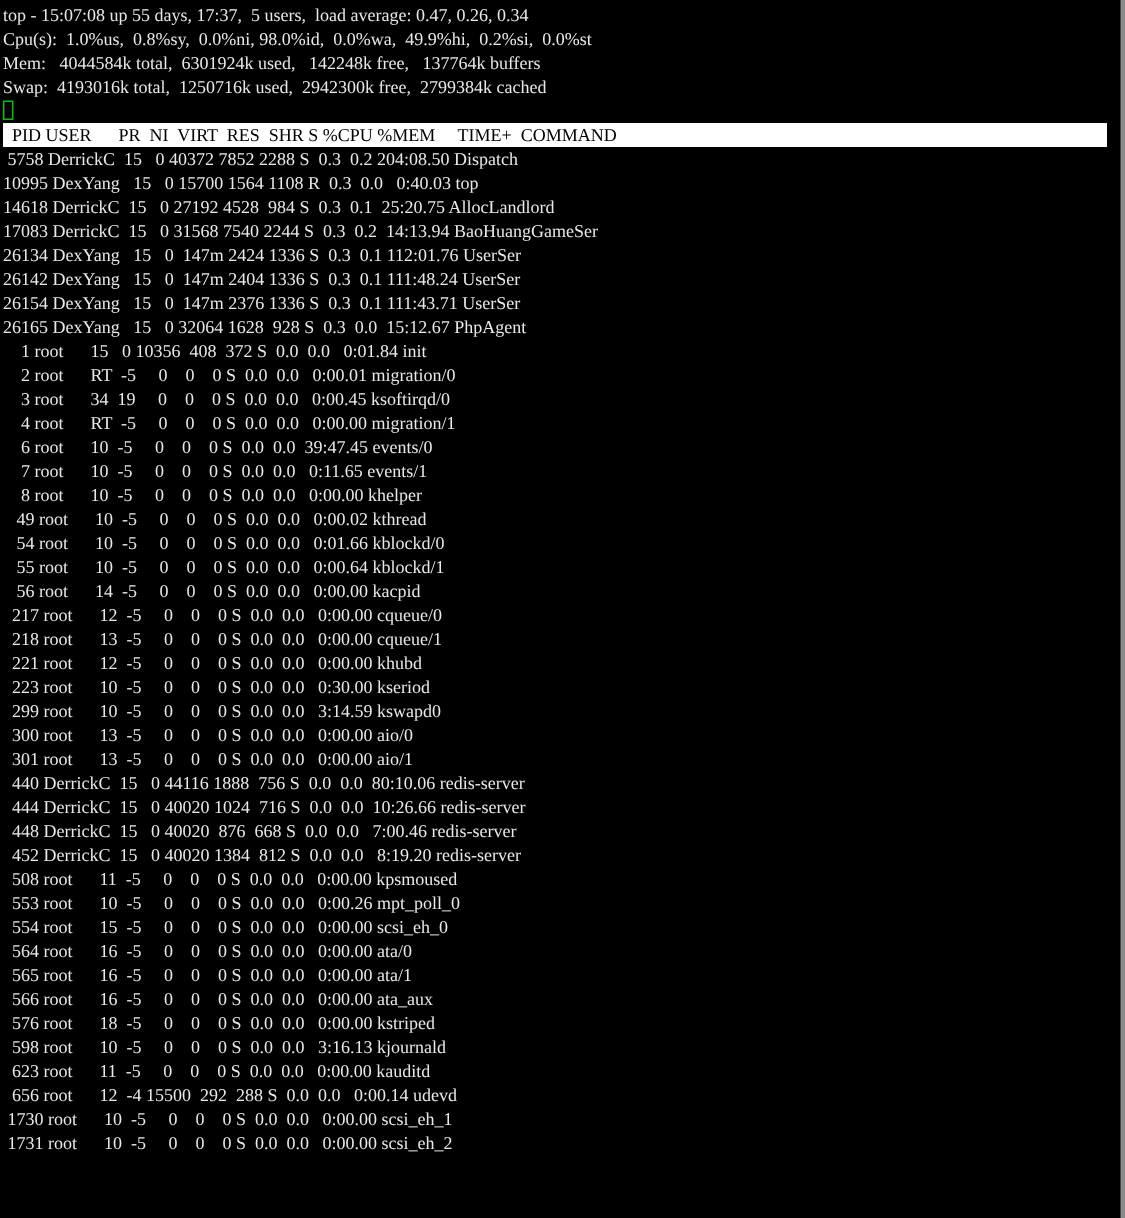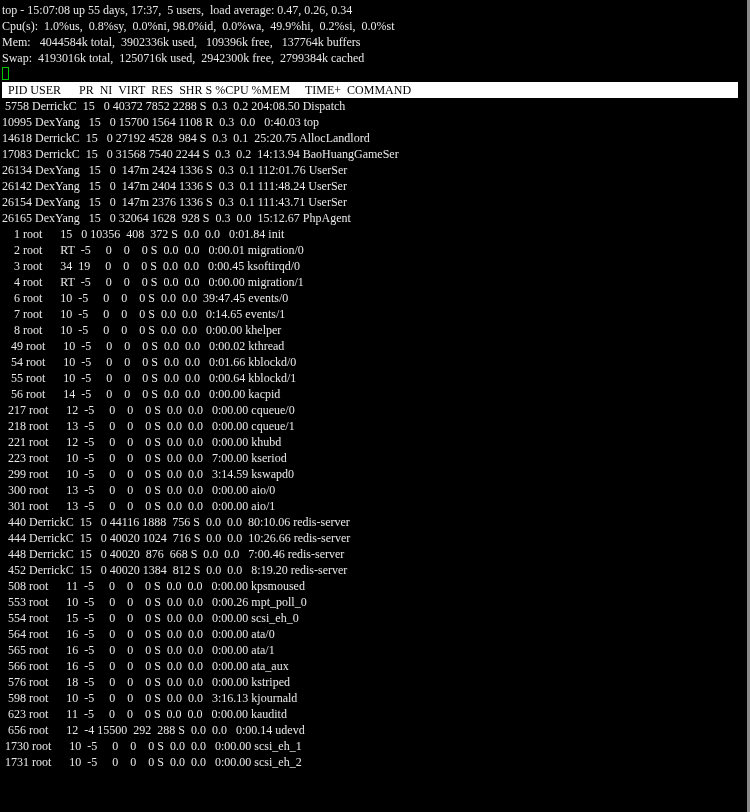--- a/index.html
+++ b/index.html
@@ -57,50 +57,50 @@
     background: var(--scrollbar);
   }
 </style>
 </head>
 <body>
 
 <div class="terminal">
   <div class="screen">
     <div class="line">top - 15:07:08 up 55 days, 17:37,  5 users,  load average: 0.47, 0.26, 0.34</div>
     <div class="line">Cpu(s):  1.0%us,  0.8%sy,  0.0%ni, 98.0%id,  0.0%wa,  49.9%hi,  0.2%si,  0.0%st</div>
-    <div class="line">Mem:   4044584k total,  3902336k used,   109396k free,   137764k buffers</div>
+    <div class="line">Mem:   4044584k total,  6301924k used,   142248k free,   137764k buffers</div>
     <div class="line">Swap:  4193016k total,  1250716k used,  2942300k free,  2799384k cached</div>
     <div class="line cursor-line">
       <span class="cursor"></span>
     </div>
     <div class="line table-header" id="table-header">  PID USER      PR  NI  VIRT  RES  SHR S %CPU %MEM     TIME+  COMMAND</div>
     <div id="table-body">
         <div class="line"> 5758 DerrickC  15   0 40372 7852 2288 S  0.3  0.2 204:08.50 Dispatch</div>
         <div class="line">10995 DexYang   15   0 15700 1564 1108 R  0.3  0.0   0:40.03 top</div>
         <div class="line">14618 DerrickC  15   0 27192 4528  984 S  0.3  0.1  25:20.75 AllocLandlord</div>
         <div class="line">17083 DerrickC  15   0 31568 7540 2244 S  0.3  0.2  14:13.94 BaoHuangGameSer</div>
         <div class="line">26134 DexYang   15   0  147m 2424 1336 S  0.3  0.1 112:01.76 UserSer</div>
         <div class="line">26142 DexYang   15   0  147m 2404 1336 S  0.3  0.1 111:48.24 UserSer</div>
         <div class="line">26154 DexYang   15   0  147m 2376 1336 S  0.3  0.1 111:43.71 UserSer</div>
         <div class="line">26165 DexYang   15   0 32064 1628  928 S  0.3  0.0  15:12.67 PhpAgent</div>
         <div class="line">    1 root      15   0 10356  408  372 S  0.0  0.0   0:01.84 init</div>
         <div class="line">    2 root      RT  -5     0    0    0 S  0.0  0.0   0:00.01 migration/0</div>
         <div class="line">    3 root      34  19     0    0    0 S  0.0  0.0   0:00.45 ksoftirqd/0</div>
         <div class="line">    4 root      RT  -5     0    0    0 S  0.0  0.0   0:00.00 migration/1</div>
         <div class="line">    6 root      10  -5     0    0    0 S  0.0  0.0  39:47.45 events/0</div>
-        <div class="line">    7 root      10  -5     0    0    0 S  0.0  0.0   0:14.65 events/1</div>
+        <div class="line">    7 root      10  -5     0    0    0 S  0.0  0.0   0:11.65 events/1</div>
         <div class="line">    8 root      10  -5     0    0    0 S  0.0  0.0   0:00.00 khelper</div>
         <div class="line">   49 root      10  -5     0    0    0 S  0.0  0.0   0:00.02 kthread</div>
         <div class="line">   54 root      10  -5     0    0    0 S  0.0  0.0   0:01.66 kblockd/0</div>
         <div class="line">   55 root      10  -5     0    0    0 S  0.0  0.0   0:00.64 kblockd/1</div>
         <div class="line">   56 root      14  -5     0    0    0 S  0.0  0.0   0:00.00 kacpid</div>
         <div class="line">  217 root      12  -5     0    0    0 S  0.0  0.0   0:00.00 cqueue/0</div>
         <div class="line">  218 root      13  -5     0    0    0 S  0.0  0.0   0:00.00 cqueue/1</div>
         <div class="line">  221 root      12  -5     0    0    0 S  0.0  0.0   0:00.00 khubd</div>
-        <div class="line">  223 root      10  -5     0    0    0 S  0.0  0.0   7:00.00 kseriod</div>
+        <div class="line">  223 root      10  -5     0    0    0 S  0.0  0.0   0:30.00 kseriod</div>
         <div class="line">  299 root      10  -5     0    0    0 S  0.0  0.0   3:14.59 kswapd0</div>
         <div class="line">  300 root      13  -5     0    0    0 S  0.0  0.0   0:00.00 aio/0</div>
         <div class="line">  301 root      13  -5     0    0    0 S  0.0  0.0   0:00.00 aio/1</div>
         <div class="line">  440 DerrickC  15   0 44116 1888  756 S  0.0  0.0  80:10.06 redis-server</div>
         <div class="line">  444 DerrickC  15   0 40020 1024  716 S  0.0  0.0  10:26.66 redis-server</div>
         <div class="line">  448 DerrickC  15   0 40020  876  668 S  0.0  0.0   7:00.46 redis-server</div>
         <div class="line">  452 DerrickC  15   0 40020 1384  812 S  0.0  0.0   8:19.20 redis-server</div>
         <div class="line">  508 root      11  -5     0    0    0 S  0.0  0.0   0:00.00 kpsmoused</div>
         <div class="line">  553 root      10  -5     0    0    0 S  0.0  0.0   0:00.26 mpt_poll_0</div>
         <div class="line">  554 root      15  -5     0    0    0 S  0.0  0.0   0:00.00 scsi_eh_0</div>

